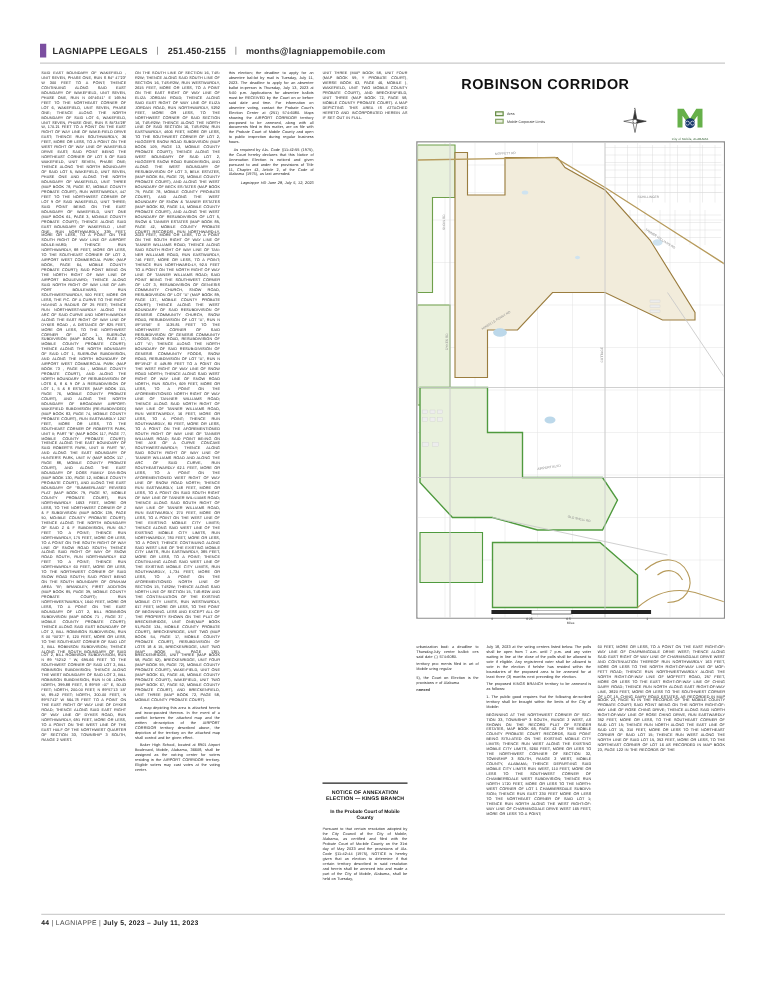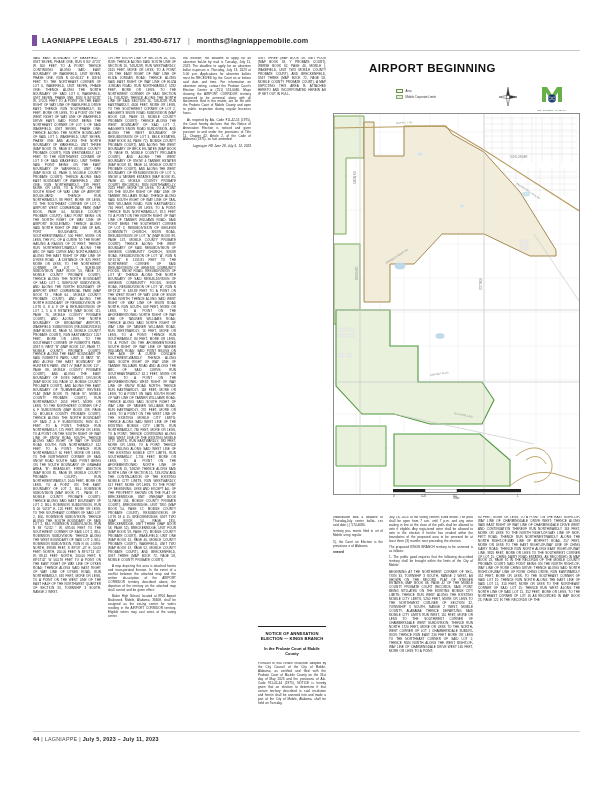--- a/index.html
+++ b/index.html
@@ -96,21 +96,21 @@
 </style>
 </head>
 <body>
 
 <div class="page">
 
   <div class="masthead">
     <div class="mast-bar"></div>
     <span class="mast-txt">LAGNIAPPE LEGALS</span>
     <span class="mast-sep">|</span>
-    <span class="mast-txt">251.450-6717</span>
+    <span class="mast-txt">251.450-2155</span>
     <span class="mast-sep">|</span>
     <span class="mast-txt">months@lagniappemobile.com</span>
   </div>
   <div class="mast-rule"></div>
 
   <div class="col" id="col1">
     <p>SAID EAST BOUNDARY OF WAKEFIELD , UNIT SEVEN, PHASE ONE, RUN S 84° 47'23" W 300 FEET TO A POINT; THENCE CONTINUING ALONG SAID EAST BOUNDARY OF WAKEFIELD, UNIT SEVEN, PHASE ONE, RUN N 06°46'41" E 169.94 FEET TO THE NORTHEAST CORNER OF LOT 6, WAKEFIELD, UNIT SEVEN, PHASE ONE; THENCE ALONG THE NORTH BOUNDARY OF SAID LOT 6, WAKEFIELD, UNIT SEVEN, PHASE ONE, RUN S 84°34'28" W, 170.21 FEET TO A POINT ON THE EAST RIGHT OF WAY LINE OF WAKE-FIELD DRIVE EAST; THENCE RUN SOUTHWARDLY, 36 FEET, MORE OR LESS, TO A POINT ON THE WEST RIGHT OF WAY LINE OF WAKEFIELD DRIVE EAST; SAID POINT BEING THE NORTHEAST CORNER OF LOT 5 OF SAID WAKEFIELD, UNIT SEVEN, PHASE ONE; THENCE ALONG THE NORTH BOUND-ARY OF SAID LOT 5, WAKEFIELD, UNIT SEVEN, PHASE ONE AND ALONG THE NORTH BOUNDARY OF WAKEFIELD, UNIT THREE (MAP BOOK 78, PAGE 87, MOBILE COUNTY PROBATE COURT), RUN WESTWARDLY, 447 FEET TO THE NORTHWEST CORNER OF LOT 9 OF SAID WAKEFIELD, UNIT THREE; SAID POINT BEING ON THE EAST BOUNDARY OF WAKEFIELD, UNIT ONE (MAP BOOK 61, PAGE 3, MO-BILE COUNTY PROBATE COURT); THENCE ALONG SAID EAST BOUNDARY OF WAKEFIELD , UNIT ONE, RUN NORTHWARDLY, 339 FEET, MORE OR LESS, TO A POINT ON THE SOUTH RIGHT OF WAY LINE OF AIRPORT BOULE-VARD; THENCE RUN NORTHWARDLY, 88 FEET, MORE OR LESS, TO THE SOUTHEAST CORNER OF LOT 2, AIRPORT WEST COMMERCIAL PARK (MAP BOOK, PAGE 64, MOBILE COUNTY PROBATE COURT); SAID POINT BEING ON THE NORTH RIGHT OF WAY LINE OF AIRPORT BOULEVARD; THENCE ALONG SAID NORTH RIGHT OF WAY LINE OF AIR-PORT BOULEVARD, RUN SOUTHWESTWARDLY, 500 FEET, MORE OR LESS, THE P.C. OF A CURVE TO THE RIGHT HAV-ING A RADIUS OF 25 FEET; THENCE RUN NORTHWEST-WARDLY ALONG THE ARC OF SAID CURVE AND NORTH-WARDLY ALONG THE EAST RIGHT OF WAY LINE OF DYKES ROAD , A DISTANCE OF 825 FEET, MORE OR LESS, TO THE NORTHWEST CORNER OF LOT 1, SUERLOW SUBDIVISION (MAP BOOK 53, PAGE 17, MOBILE COUNTY PROBATE COURT); THENCE ALONG THE NORTH BOUNDARY OF SAID LOT 1, SUERLOW SUBDIVISION, AND ALONG THE NORTH BOUNDARY OF AIRPORT WEST COMMERCIAL PARK (MAP BOOK 73 , PAGE 64 , MOBILE COUNTY PROBATE COURT), AND ALONG THE NORTH BOUNDARY OF RESUBDIVISION OF LOTS 6, 8 &amp; 9 OF A RESUBDIVISION OF LOT 1, 5 &amp; 8 ESTATES (MAP BOOK 111, PAGE 76, MOBILE COUNTY PROBATE COURT), AND ALONG THE NORTH BOUNDARY OF BROADWAY AIRPORT-WAKEFIELD SUBDIVISION (RE-SUBDIVIDED) (MAP BOOK 82, PAGE 74, MOBILE COUNTY PROBATE COURT), RUN EASTWARDLY 1207 FEET, MORE OR LESS, TO THE SOUTHEAST CORNER OF ROBERT'S PARK, UNIT II; PART "B" (MAP BOOK 117, PAGE 77, MOBILE COUNTY PROBATE COURT); THENCE ALONG THE EAST BOUNDARY OF SAID ROBERT'S PARK, UNIT III PART "B", AND ALONG THE EAST BOUNDARY OF HUNTER'S PARK, UNIT IV (MAP BOOK 117 , PAGE 88, MOBILE COUNTY PROBATE COURT), AND ALONG THE EAST BOUNDARY OF DOSS FAMILY DIVI-SION (MAP BOOK 130, PAGE 12, MOBILE COUNTY PRO-BATE COURT), AND ALONG THE EAST BOUNDARY OF "SUMMERLAND" REVISED PLAT (MAP BOOK 79, PAGE 97, MOBILE COUNTY PROBATE COURT), RUN NORTHWARDLY 1653 FEET, MORE OR LESS, TO THE NORTHWEST CORNER OF Z &amp; F SUBDIVISION (MAP BOOK 139, PAGE 50, MO-BILE COUNTY PROBATE COURT); THENCE ALONG THE NORTH BOUNDARY OF SAID Z &amp; F SUBDIVISION, RUN 65.7 FEET TO A POINT; THENCE RUN NORTHWARDLY, 175 FEET, MORE OR LESS, TO A POINT ON THE SOUTH RIGHT OF WAY LINE OF SNOW ROAD SOUTH; THENCE ALONG SAID RIGHT OF WAY OF SNOW ROAD SOUTH, RUN NORTHWARDLY 612 FEET TO A POINT; THENCE RUN NORTHWARDLY 60 FEET, MORE OR LESS, TO THE NORTHWEST CORNER OF SAID SNOW ROAD SOUTH; SAID POINT BEING ON THE SOUTH BOUNDARY OF GRAHAM AREA "B"; BRANDLEY, FIRST ADDITION (MAP BOOK 85, PAGE 39, MOBILE COUNTY PROBATE COURT); RUN NORTHWESTWARDLY, 1640 FEET, MORE OR LESS, TO A POINT ON THE EAST BOUNDARY OF LOT 2, BILL ROBINSON SUBDIVISION (MAP BOOK 71 , PAGE 37 , MOBILE COUNTY PROBATE COURT); THENCE ALONG SAID EAST BOUNDARY OF LOT 2, BILL ROBINSON SUBDIVISION, RUN S 00 °00'37" E, 120 FEET, MORE OR LESS, TO THE SOUTHEAST CORNER OF SAID LOT 2, BILL ROBINSON SUBDIVISION; THENCE ALONG THE SOUTH BOUNDARY OF SAID LOT 2, BILL ROBINSON SUBDIVI-SION, RUN N 89 °52'42 " W, 695.66 FEET TO THE SOUTHWEST CORNER OF SAID LOT 2, BILL ROBINSON SUBDIVISION; THENCE ALONG THE WEST BOUNDARY OF SAID LOT 2, BILL ROBINSON SUBDIVISION, RUN N 06 .LOWS: NORTH, 399.88 FEET, S 89°59' -07' E, 50.03 FEET; NORTH, 200.00 FEET; N 89°57'13 '45" W, 89.42 FEET; NORTH, 200.00 FEET, N 89°57'42" W 564.78 FEET TO A POINT ON THE EAST RIGHT OF WAY LINE OF DYKES ROAD; THENCE ALONG SAID EAST RIGHT OF WAY LINE OF DYKES ROAD, RUN NORTHWARDLY, 691 FEET, MORE OR LESS, TO A POINT ON THE WEST LINE OF THE EAST HALF OF THE NORTHWEST QUARTER OF SECTION 33, TOWNSHIP 3 SOUTH, RANGE 2 WEST.</p>
   </div>
 
   <div class="col" id="col2">
@@ -129,21 +129,21 @@
     <p>UNIT THREE (MAP BOOK 58, UNIT FOUR (MAP BOOK 59, Y PROBATE COURT), WERSE BOOK 62, PAGE 46, MOBILE ), WAKEFIELD, UNIT TWO MOBILE COUNTY PROBATE COURT), AND BRECKENFIELD, UNIT THREE (MAP BOOK 72, PAGE 58, MOBILE COUNTY PROBATE COURT). A MAP DEPICTING THIS AREA IS ATTACHED HERETO AND INCORPORATED HEREIN AS IF SET OUT IN FULL.</p>
   </div>
 
   <div class="notice-rule"></div>
   <div class="notice-head">NOTICE OF ANNEXATION ELECTION — KINGS BRANCH</div>
   <div class="notice-sub">In the Probate Court of Mobile County</div>
   <div class="col mixed" id="col4b">
     <p>Pursuant to that certain resolution adopted by the City Council of the City of Mobile, Alabama, as certified and filed with the Probate Court of Mo-bile County on the 31st day of May 2023 and the provisions of Ala. Code §11-42-44 (1975), NOTICE is hereby given that an election to determine if that certain territory described in said resolution and herein shall be annexed into and made a part of the City of Mobile, Alabama, shall be held on Tuesday,</p>
   </div>
 
-  <div class="map-title">AIRPORT BEGINNING</div>
+  <div class="map-title">ROBINSON CORRIDOR</div>
 
   <div class="legend">
     <div class="legend-row">
       <span class="legend-sw area"></span>
       <span class="legend-lbl">Area</span>
     </div>
     <div class="legend-row">
       <span class="legend-sw limits"></span>
       <span class="legend-lbl">Mobile Corporate Limits</span>
     </div>

